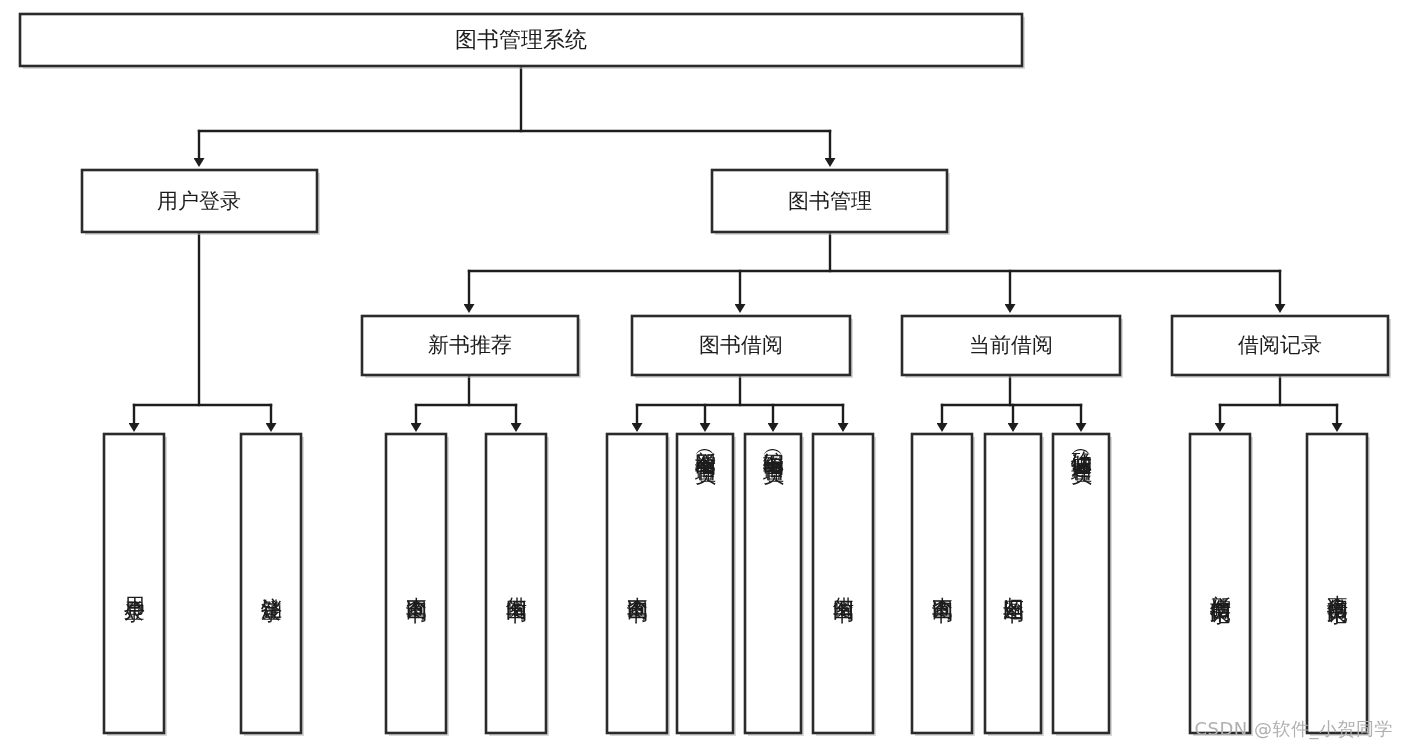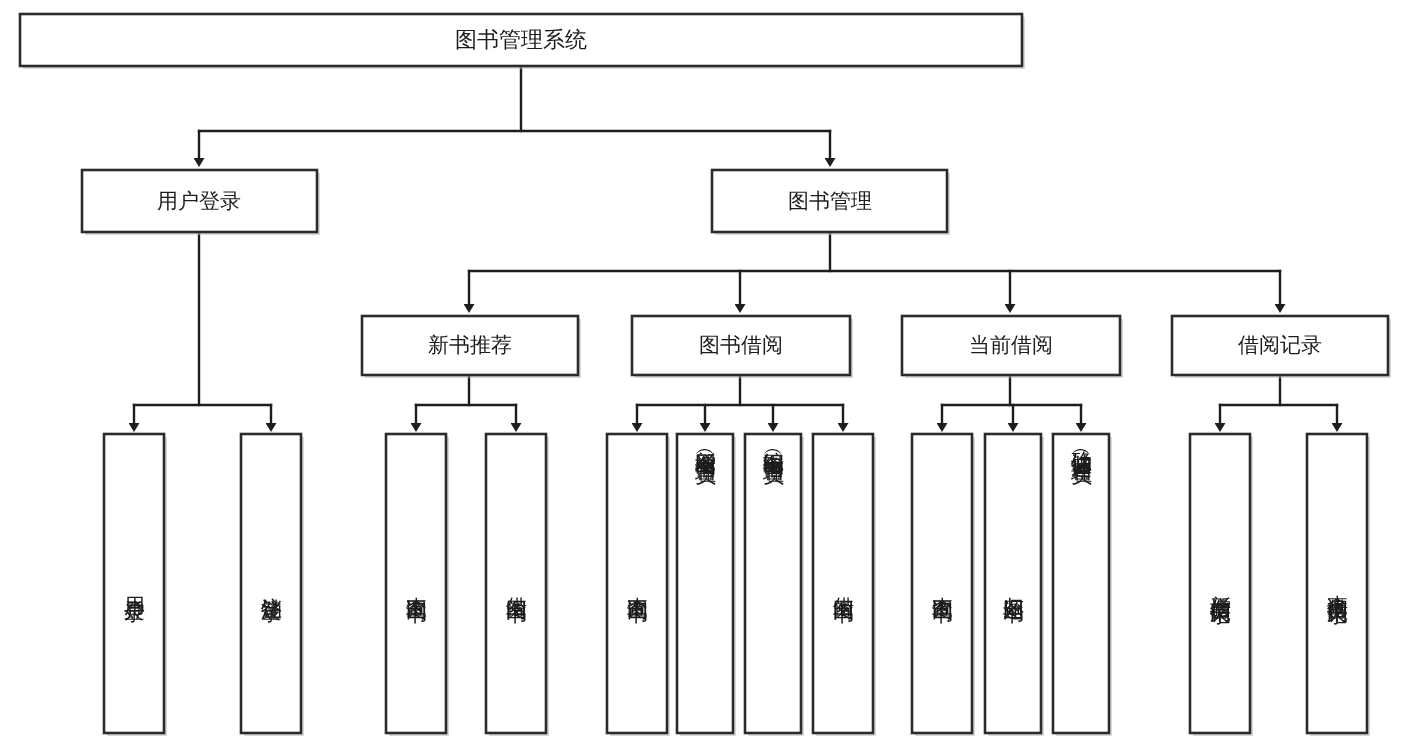--- a/index.html
+++ b/index.html
@@ -281,13 +281,14 @@
   <div class="vtext-wrap" style="left:1053px; top:434px; width:56px; height:299px; align-items:flex-start;">
     <span class="vtext">确认归还（管理员）</span>
   </div>
   <div class="vtext-wrap" style="left:1190px; top:434px; width:60px; height:299px;">
     <span class="vtext">新增借阅记录</span>
   </div>
   <div class="vtext-wrap" style="left:1307px; top:434px; width:60px; height:299px;">
     <span class="vtext">查询借阅记录</span>
   </div>
 
+  <div class="watermark">CSDN @软件_小贺同学</div>
 </div>
 
 </body></html>

